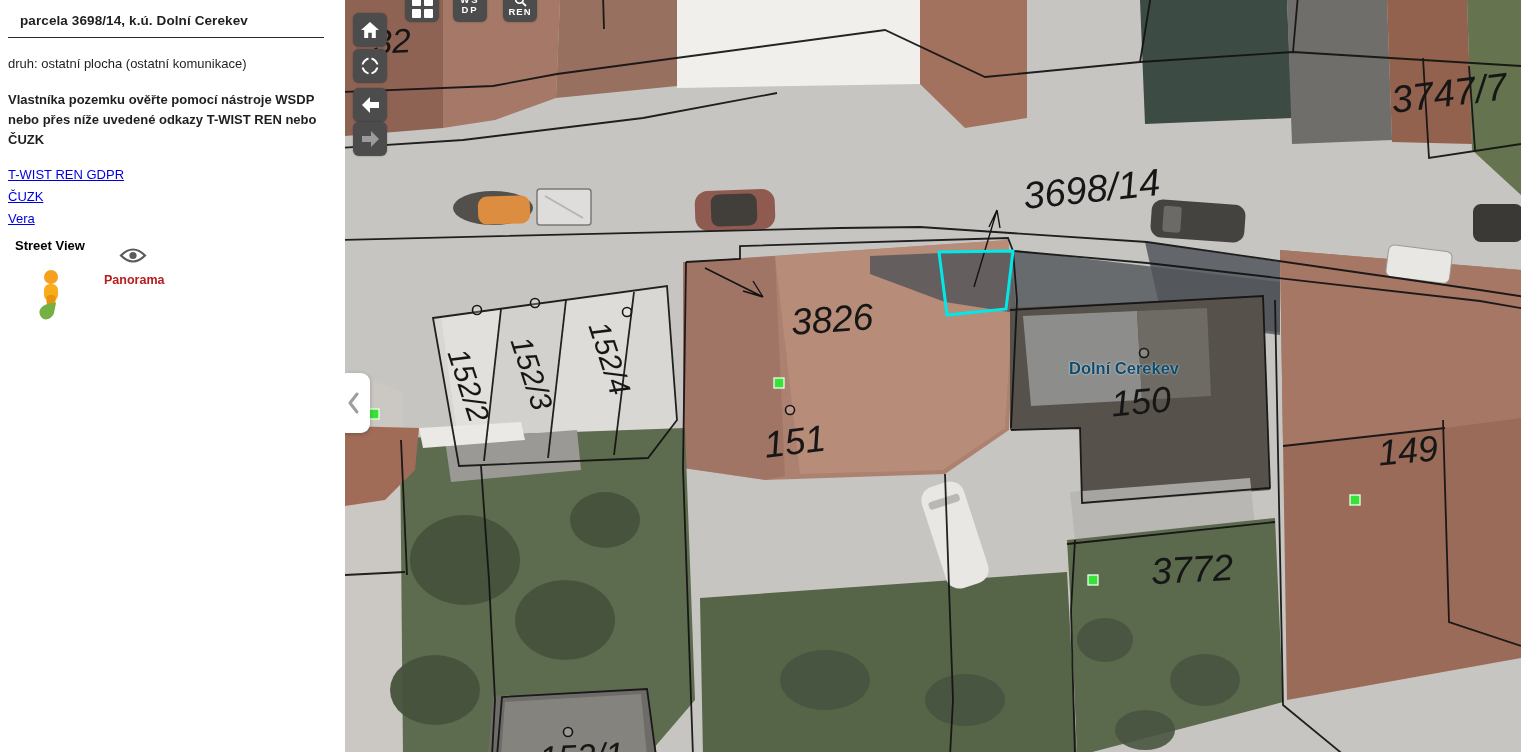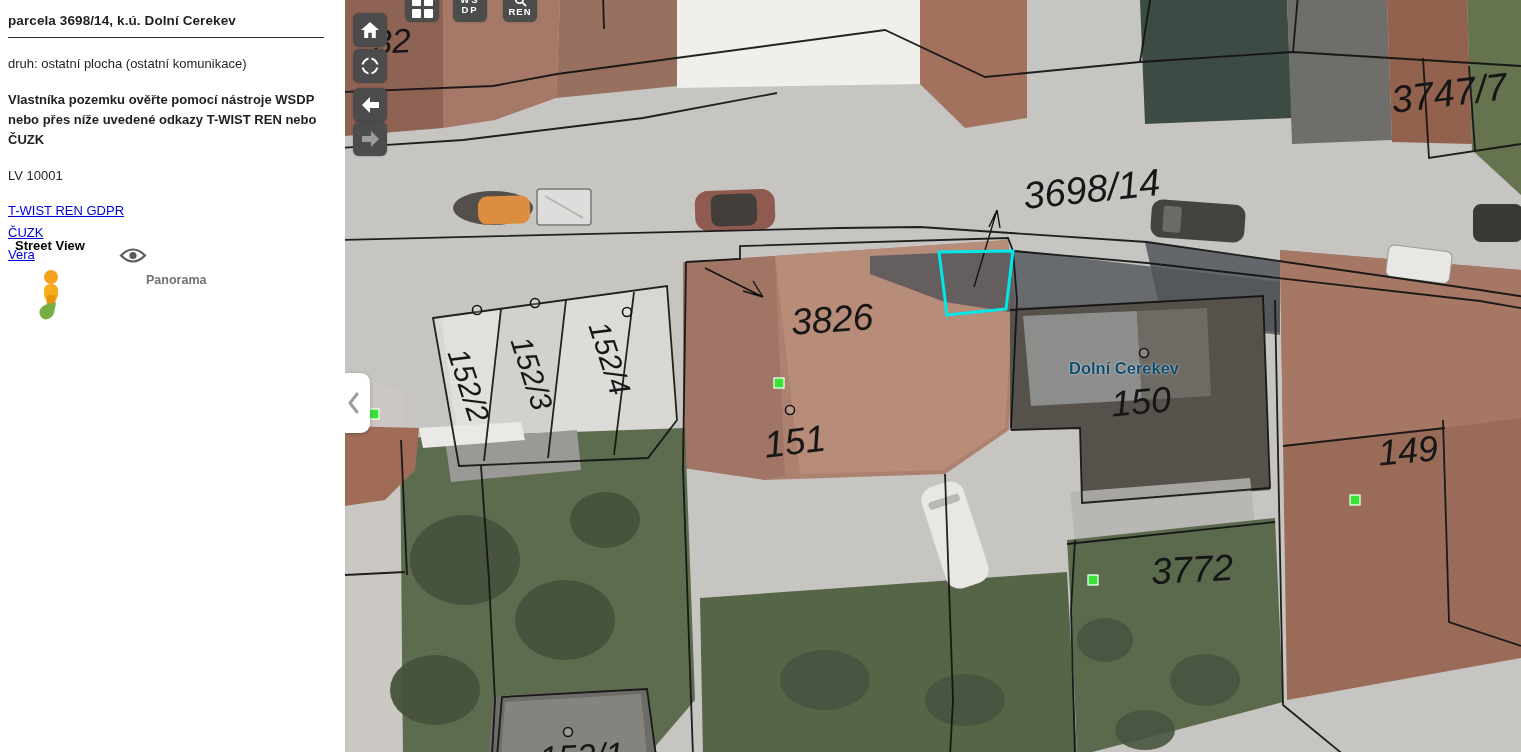--- a/index.html
+++ b/index.html
@@ -1,30 +1,30 @@
 <!DOCTYPE html>
 <html><head>
 <meta charset="utf-8">
 <style>
   html,body{margin:0;padding:0;background:#e9e9e9;}
   *{box-sizing:border-box;}
   .app{position:relative;width:1521px;height:752px;overflow:hidden;background:#fff;font-family:"Liberation Sans",sans-serif;}
 
   
   .sidebar{position:absolute;left:0;top:0;width:345px;height:752px;background:#fff;color:#1f1f1f;z-index:10;}
-  .sidebar h1{font-size:13.5px;font-weight:bold;margin:13px 8px 9px 8px;letter-spacing:.1px;}
+  .sidebar h1{font-size:13.5px;font-weight:bold;margin:13px 8px 9px 20px;letter-spacing:.1px;}
   .sidebar hr{border:0;border-top:1px solid #2b2b2b;margin:0 21px 9px 8px;}
   .info p{font-size:13px;line-height:20px;margin:16px 6px 1px 8px;}
   .info p.owner{font-weight:bold;}
   .links{margin:16px 8px 0 8px;}
   .links a{display:block;color:#0000dd;font-size:13px;line-height:18px;margin-bottom:4px;width:max-content;cursor:pointer;}
   .sv-block{position:absolute;left:14px;top:238px;width:72px;text-align:center;cursor:pointer;}
   .sv-label{display:block;font-size:13px;font-weight:bold;color:#000000;margin-bottom:16px;}
   .pan-block{position:absolute;left:104px;top:247px;width:58px;text-align:center;cursor:pointer;}
-  .pan-label{display:block;font-size:12.5px;font-weight:bold;color:#737373;margin-top:5px;margin-left:42px;}
+  .pan-label{display:block;font-size:12.5px;font-weight:bold;color:#b91c1c;margin-top:5px;}
 
   
   .map{position:absolute;left:345px;top:0;width:1176px;height:752px;overflow:hidden;background:#c7c5c1;}
   .map svg.scene{position:absolute;left:0;top:0;z-index:1;}
 
   .lbl{position:absolute;z-index:2;white-space:nowrap;color:#161616;
        font-family:"Liberation Sans",sans-serif;font-style:italic;line-height:1;}
   .l32  {left:28px;  top:24px;  font-size:34px;transform:rotate(-3deg);}
   .l3747{left:1046px;top:74px;  font-size:38px;transform:rotate(-7deg);}
   .l3698{left:678px; top:170px; font-size:38px;transform:rotate(-6deg);}
@@ -62,21 +62,20 @@
 <body>
 
 <div class="app">
 
   <aside class="sidebar">
     <h1>parcela 3698/14, k.ú. Dolní Cerekev</h1>
     <hr>
     <div class="info">
       <p>druh: ostatní plocha (ostatní komunikace)</p>
       <p class="owner">Vlastníka pozemku ověřte pomocí nástroje WSDP nebo přes níže uvedené odkazy T-WIST REN nebo ČUZK</p>
-      <p>LV 10001</p>
     </div>
     <nav class="links">
       <a href="#">T-WIST REN GDPR</a>
       <a href="#">ČUZK</a>
       <a href="#">Vera</a>
     </nav>
 
     <div class="sv-block">
       <span class="sv-label">Street View</span>
       <svg width="34" height="52" viewBox="0 0 34 52">

